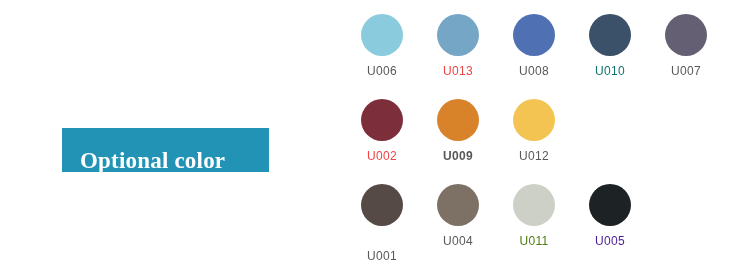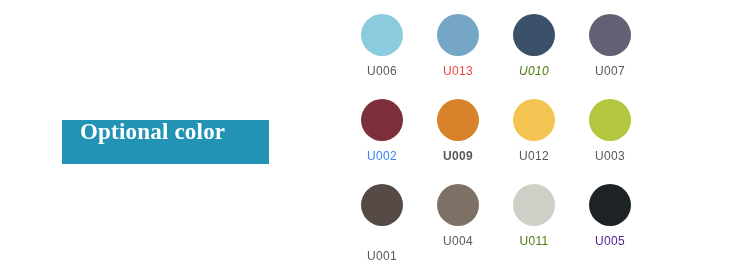--- a/index.html
+++ b/index.html
@@ -18,25 +18,25 @@
     position: relative;
     width: 750px;
     height: 261px;
     background: #ffffff;
   }
 
   
   #banner {
     position: absolute;
     left: 62px;
-    top: 120px;
+    top: 128px;
     width: 207px;
     height: 44px;
     display: flex;
-    align-items: flex-start;
+    align-items: flex-end;
     padding-left: 18px;
     box-sizing: border-box;
   }
   #banner-label {
     font-family: "Liberation Serif", serif;
     font-weight: bold;
     font-size: 23px;
     line-height: 1;
     color: #ffffff;
     letter-spacing: 0.2px;
@@ -96,44 +96,44 @@
     <div class="swatch-row" id="swatch-row-0">
         <div class="swatch-cell">
           <span class="swatch-dot" style="background: rgb(138, 203, 221);"></span>
           <span class="swatch-label" style="color: rgb(88, 88, 90);">U006</span>
         </div>
         <div class="swatch-cell">
           <span class="swatch-dot" style="background: rgb(118, 166, 198);"></span>
           <span class="swatch-label" style="color: #ef4444;">U013</span>
         </div>
         <div class="swatch-cell">
+          <span class="swatch-dot" style="background: rgb(80, 112, 180);"></span>
+          <span class="swatch-label" style="color: rgb(88, 88, 90);">U008</span>
+        </div>
+        <div class="swatch-cell">
           <span class="swatch-dot" style="background: rgb(59, 80, 105);"></span>
-          <span class="swatch-label" style="color: #4d7c0f; font-style: italic;">U010</span>
+          <span class="swatch-label" style="color: #0f766e;">U010</span>
         </div>
         <div class="swatch-cell">
           <span class="swatch-dot" style="background: rgb(101, 95, 116);"></span>
           <span class="swatch-label" style="color: rgb(88, 88, 90);">U007</span>
         </div>
       </div>
     <div class="swatch-row" id="swatch-row-1">
         <div class="swatch-cell">
           <span class="swatch-dot" style="background: rgb(125, 46, 59);"></span>
-          <span class="swatch-label" style="color: #3b82f6;">U002</span>
+          <span class="swatch-label" style="color: #ef4444;">U002</span>
         </div>
         <div class="swatch-cell">
           <span class="swatch-dot" style="background: rgb(216, 130, 42);"></span>
           <span class="swatch-label" style="color: rgb(88, 88, 90); font-weight: bold;">U009</span>
         </div>
         <div class="swatch-cell">
           <span class="swatch-dot" style="background: rgb(243, 196, 81);"></span>
           <span class="swatch-label" style="color: rgb(88, 88, 90);">U012</span>
-        </div>
-        <div class="swatch-cell">
-          <span class="swatch-dot" style="background: rgb(180, 198, 63);"></span>
-          <span class="swatch-label" style="color: rgb(88, 88, 90);">U003</span>
         </div>
       </div>
     <div class="swatch-row" id="swatch-row-2">
         <div class="swatch-cell">
           <span class="swatch-dot" style="background: rgb(86, 74, 70);"></span>
           <span class="swatch-label" style="color: rgb(88, 88, 90); margin-top: 24px;">U001</span>
         </div>
         <div class="swatch-cell">
           <span class="swatch-dot" style="background: rgb(125, 113, 102);"></span>
           <span class="swatch-label" style="color: rgb(88, 88, 90);">U004</span>

